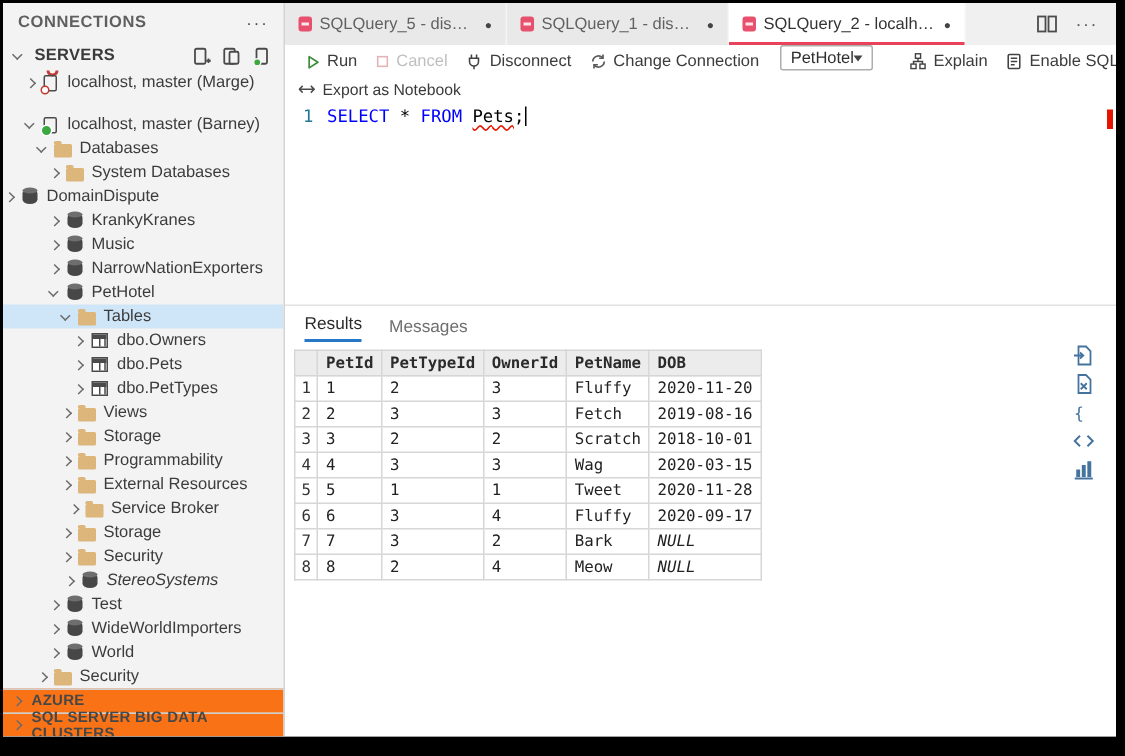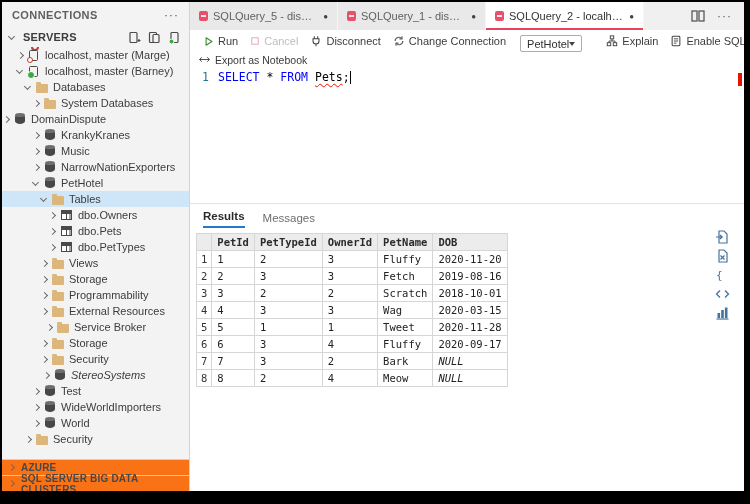--- a/index.html
+++ b/index.html
@@ -47,21 +47,21 @@
   .tabbar{height:28px;flex:none;background:#f0f0f0;display:flex;align-items:stretch}
   .tab{width:148px;flex:none;display:flex;align-items:center;gap:5px;padding:0 9px;font-size:11px;color:#616161;background:#e9e9e9;border-right:1px solid #f6f6f6;position:relative;cursor:pointer;white-space:nowrap}
   .tab.active{background:#fff;color:#333;width:158px}
   .tab.active::after{content:"";position:absolute;left:0;right:0;bottom:0;height:2px;background:var(--tab-accent)}
   .sqlfile-ic{width:9px;height:10px;background:#e8516d;border-radius:2px;flex:none;position:relative}
   .sqlfile-ic::after{content:"";position:absolute;left:2px;top:4px;width:5px;height:1.5px;background:#fff;opacity:.85}
   .tab-label{overflow:hidden;text-overflow:ellipsis}
   .dirty{font-size:8px;color:#444;margin-left:1px}
   .tab-actions{margin-left:auto;display:flex;align-items:center;gap:12px;padding:0 12px;color:#4c4c4c}
 
-  .toolbar{height:22px;flex:none;display:flex;align-items:flex-end;padding-left:7px;font-size:11px;color:#3c3c3c;background:#fff}
+  .toolbar{height:22px;flex:none;display:flex;align-items:flex-start;padding-left:7px;font-size:11px;color:#3c3c3c;background:#fff}
   .tbtn{display:flex;align-items:center;gap:4px;padding:0 6px;height:100%;cursor:pointer;white-space:nowrap}
   .tbtn.disabled{color:#bfbfbf;cursor:default}
   .tbtn svg{display:block}
   .db-select{width:128px;height:17px;border:1px solid #adadad;border-radius:2px;display:flex;align-items:center;margin:0 8px;padding:0 6px;font-size:11px;color:#2f2f2f;cursor:pointer;background:#fff}
   .db-select .val{flex:1}
   .caret{width:0;height:0;border-left:3.5px solid transparent;border-right:3.5px solid transparent;border-top:4px solid #444}
   .vsep{width:1px;height:13px;background:#d9d9d9;margin:0 5px}
 
   .export-row{height:15px;flex:none;display:flex;align-items:center;gap:5px;padding-left:9px;font-size:10.5px;color:#3a3a3a;cursor:pointer}
 
@@ -70,21 +70,21 @@
   .gutter{width:28px;flex:none;text-align:right;padding-right:9px;color:#237893}
   .tok-keyword{color:var(--kw)}
   .tok-plain{color:#000}
   .tok-error{color:#000;text-decoration:underline wavy var(--error-red);text-decoration-thickness:1px;text-underline-offset:2px}
   .cursor{display:inline-block;width:1.5px;height:13px;background:#000;vertical-align:text-bottom}
   .overview-mark{position:absolute;right:2px;top:6px;width:4px;height:13px;background:var(--error-red)}
 
   .results{flex:1;border-top:1px solid #e2e2e2;position:relative;overflow:hidden}
   .result-tabs{display:flex;gap:18px;align-items:flex-end;height:24px;padding-left:13px;font-size:11.5px}
   .rtab{padding-bottom:4px;cursor:pointer}
-  .rtab.active{font-weight:bold;color:#2b2b2b;border-bottom:2px solid var(--results-underline)}
+  .rtab.active{font-weight:normal;color:#2b2b2b;border-bottom:2px solid var(--results-underline)}
   .rtab.inactive{color:#6e6e6e}
   table.grid{border-collapse:collapse;margin:5px 0 0 6px;font-family:"DejaVu Sans Mono",monospace;font-size:10.5px;color:#222}
   .grid th,.grid td{border:1px solid #d6d6d6;height:17px;padding:0 5px;text-align:left;font-weight:normal;white-space:nowrap}
   .grid thead th{background:#ececec;font-weight:bold;color:#2b2b2b}
   .grid td.rownum{padding:0 4px;color:#333;background:#fff}
   .grid td.null{font-style:italic}
   .icon-stack{position:absolute;right:14px;top:26px;display:flex;flex-direction:column;gap:5px}
   .icon-stack .act{width:15px;height:14px;cursor:pointer}
   .icon-stack svg{display:block}
 </style>
@@ -116,21 +116,21 @@
           </svg>
       </span>
     </div>
     <div class="tree" id="tree">
       <div class="partial-frag"></div>
     <div class="tree-row" style="padding-left: 14px;">
           <span class="chev collapsed"></span>
           <span class="ic server-disconnected"></span>
           <span class="lbl">localhost, master (Marge)</span>
         </div>
-        <div class="tree-row" style="padding-left: 14px;">
+        <div class="tree-row" style="padding-left: 14px; margin-top: 12px;">
           <span class="chev expanded"></span>
           <span class="ic server-connected"></span>
           <span class="lbl">localhost, master (Barney)</span>
         </div>
         <div class="tree-row" style="padding-left: 22px;">
           <span class="chev expanded"></span>
           <span class="ic folder"></span>
           <span class="lbl">Databases</span>
         </div>
         <div class="tree-row" style="padding-left: 30px;">

